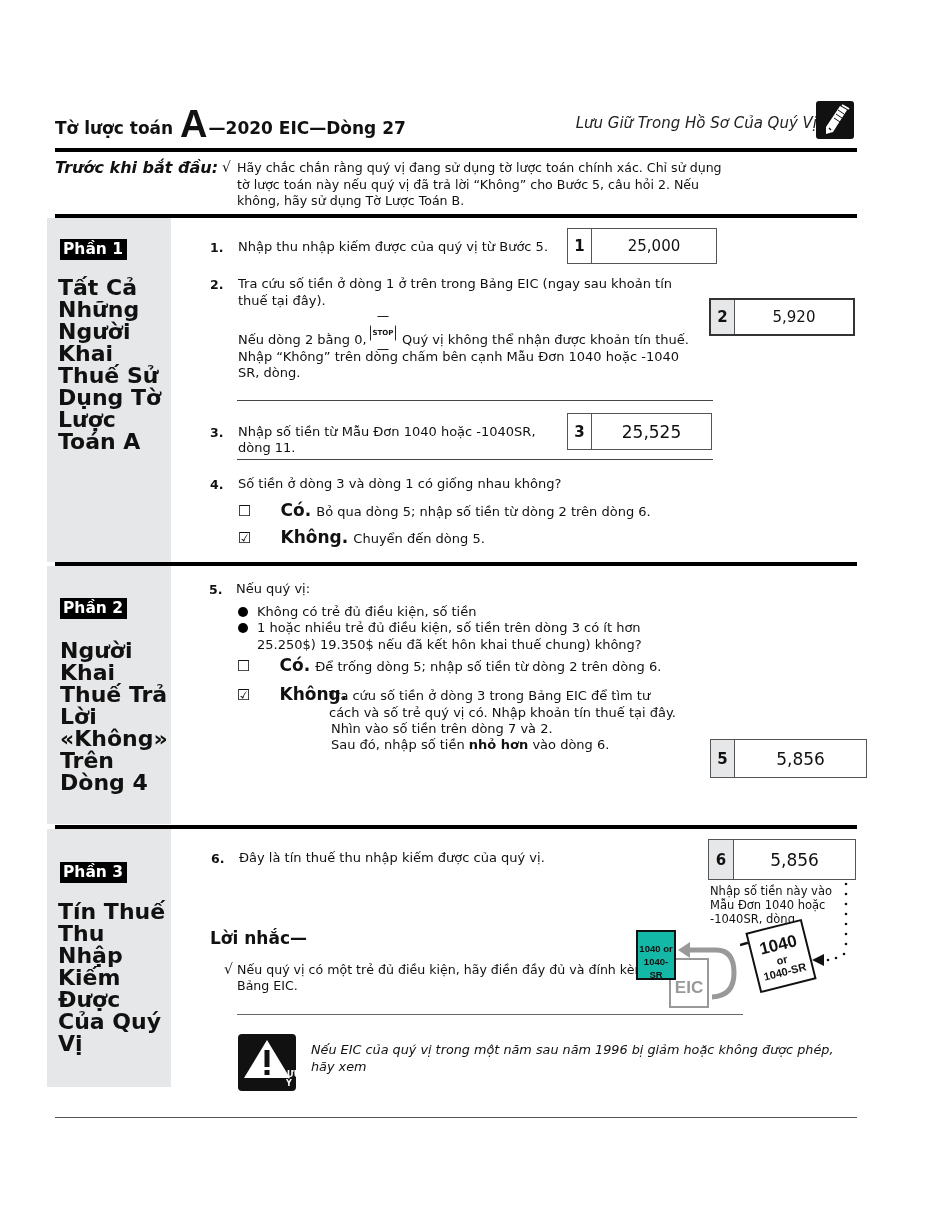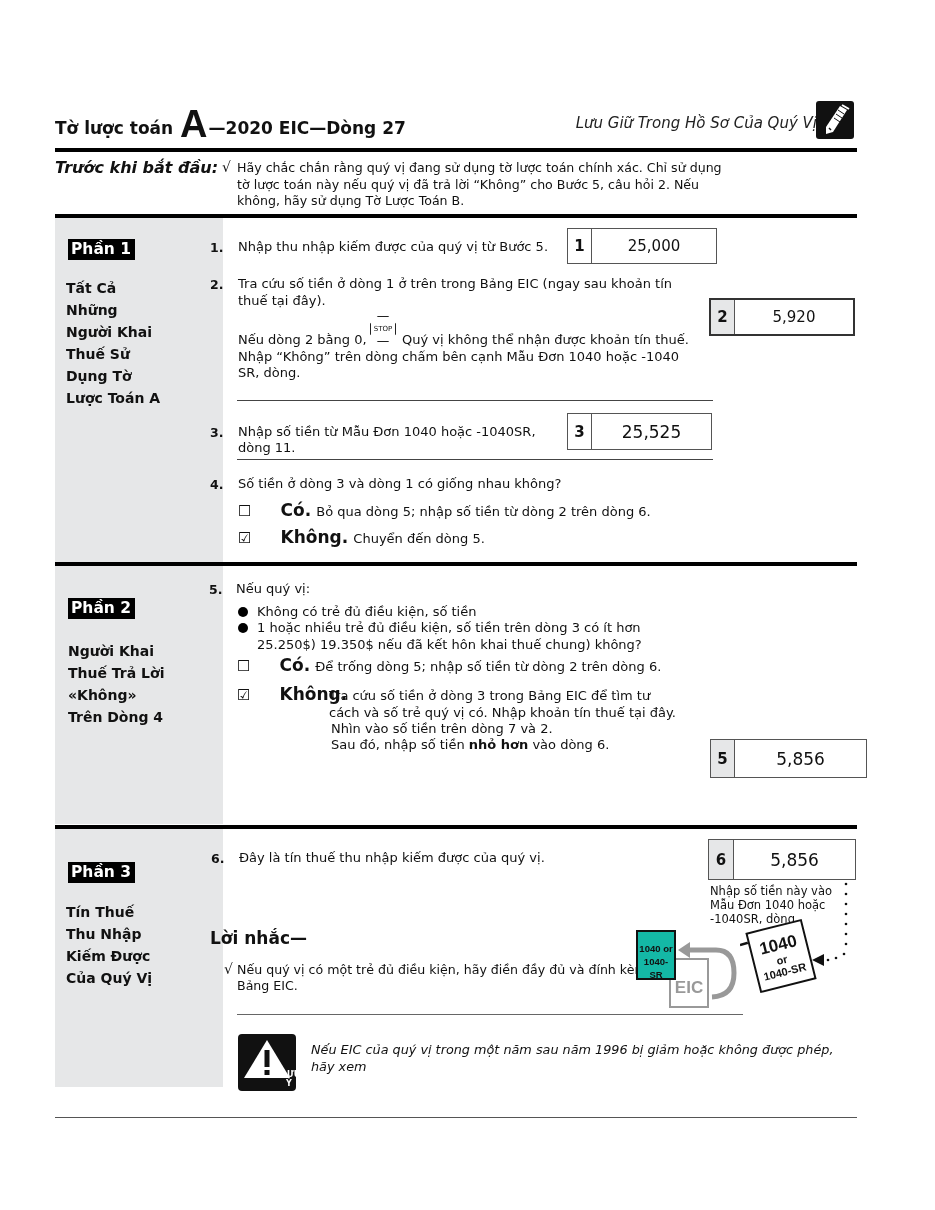--- a/index.html
+++ b/index.html
@@ -13,42 +13,42 @@
   .keep { right: 118px; top: 114px; font-style: italic; font-size: 15px; color: #222; }
   .pencil-box { left: 816px; top: 101px; width: 38px; height: 38px; background: #111; border-radius: 3px; }
   .rule-thick { height: 4px; background: #000; }
 
   .before-label { left: 55px; top: 158px; font-weight: bold; font-style: italic; font-size: 16px; }
   .check { font-family: "DejaVu Sans", sans-serif; font-size: 14px; }
   .before-check { left: 222px; top: 159px; }
   .before-text { left: 237px; top: 160px; width: 490px; font-size: 12.6px; line-height: 16.5px; }
 
   
-  .side { background: #e6e7e8; left: 55px; width: 168px; }
+  .side { background: #e6e7e8; left: 47px; width: 124px; }
   .part-tag { background: #000; color: #fff; font-weight: bold; font-size: 15.5px; padding: 1px 4px 2px 3px; display: inline-block; }
-  .side-title { font-weight: bold; font-size: 14px; line-height: 22px; }
+  .side-title { font-weight: bold; font-size: 22px; line-height: 22px; }
 
   .num { font-weight: bold; font-size: 12.5px; }
   .txt { font-size: 13px; line-height: 16.5px; }
 
   .box { border: 1px solid #555; display: flex; height: 36px; background: #fff; }
   .box .lbl { width: 24px; border-right: 1px solid #555; font-weight: bold; font-size: 15px; display: flex; align-items: center; justify-content: center; }
   .box .val { flex: 1; display: flex; align-items: center; justify-content: center; font-size: 15px; }
   .box.shade .lbl { background: #e6e7e8; }
   .box.heavy { border: 2px solid #333; }
 
   .hline { height: 1px; background: #444; }
 
   .cb { font-size: 15px; }
   .opt-big { font-weight: bold; font-size: 17px; margin-left: 24px; }
   .opt-small { font-size: 13px; }
 
   .bullet { display: inline-block; width: 10px; height: 10px; border-radius: 50%; background: #000; }
 
-  .stop { width: 26px; height: 26px; border: 1.5px solid #222; clip-path: polygon(30% 0,70% 0,100% 30%,100% 70%,70% 100%,30% 100%,0 70%,0 30%); font-size: 7px; font-weight: normal; display: flex; align-items: center; justify-content: center; }
+  .stop { width: 26px; height: 34px; border: 1.5px solid #222; clip-path: polygon(30% 0,70% 0,100% 30%,100% 70%,70% 100%,30% 100%,0 70%,0 30%); font-size: 7px; font-weight: bold; display: flex; align-items: center; justify-content: center; }
 
   .caution { left: 238px; top: 1034px; width: 58px; height: 57px; background: #111; border-radius: 4px; }
   .caution .lbl { position: absolute; bottom: 3px; left: 0; right: 0; text-align: center; color: #fff; font-size: 8px; font-weight: bold; padding-left: 44px; }
 </style>
 </head>
 <body>
 
 <div class="abs title">
   <span>Tờ lược toán</span>
   <span class="bigA">A</span><span>—2020 EIC—Dòng 27</span>

